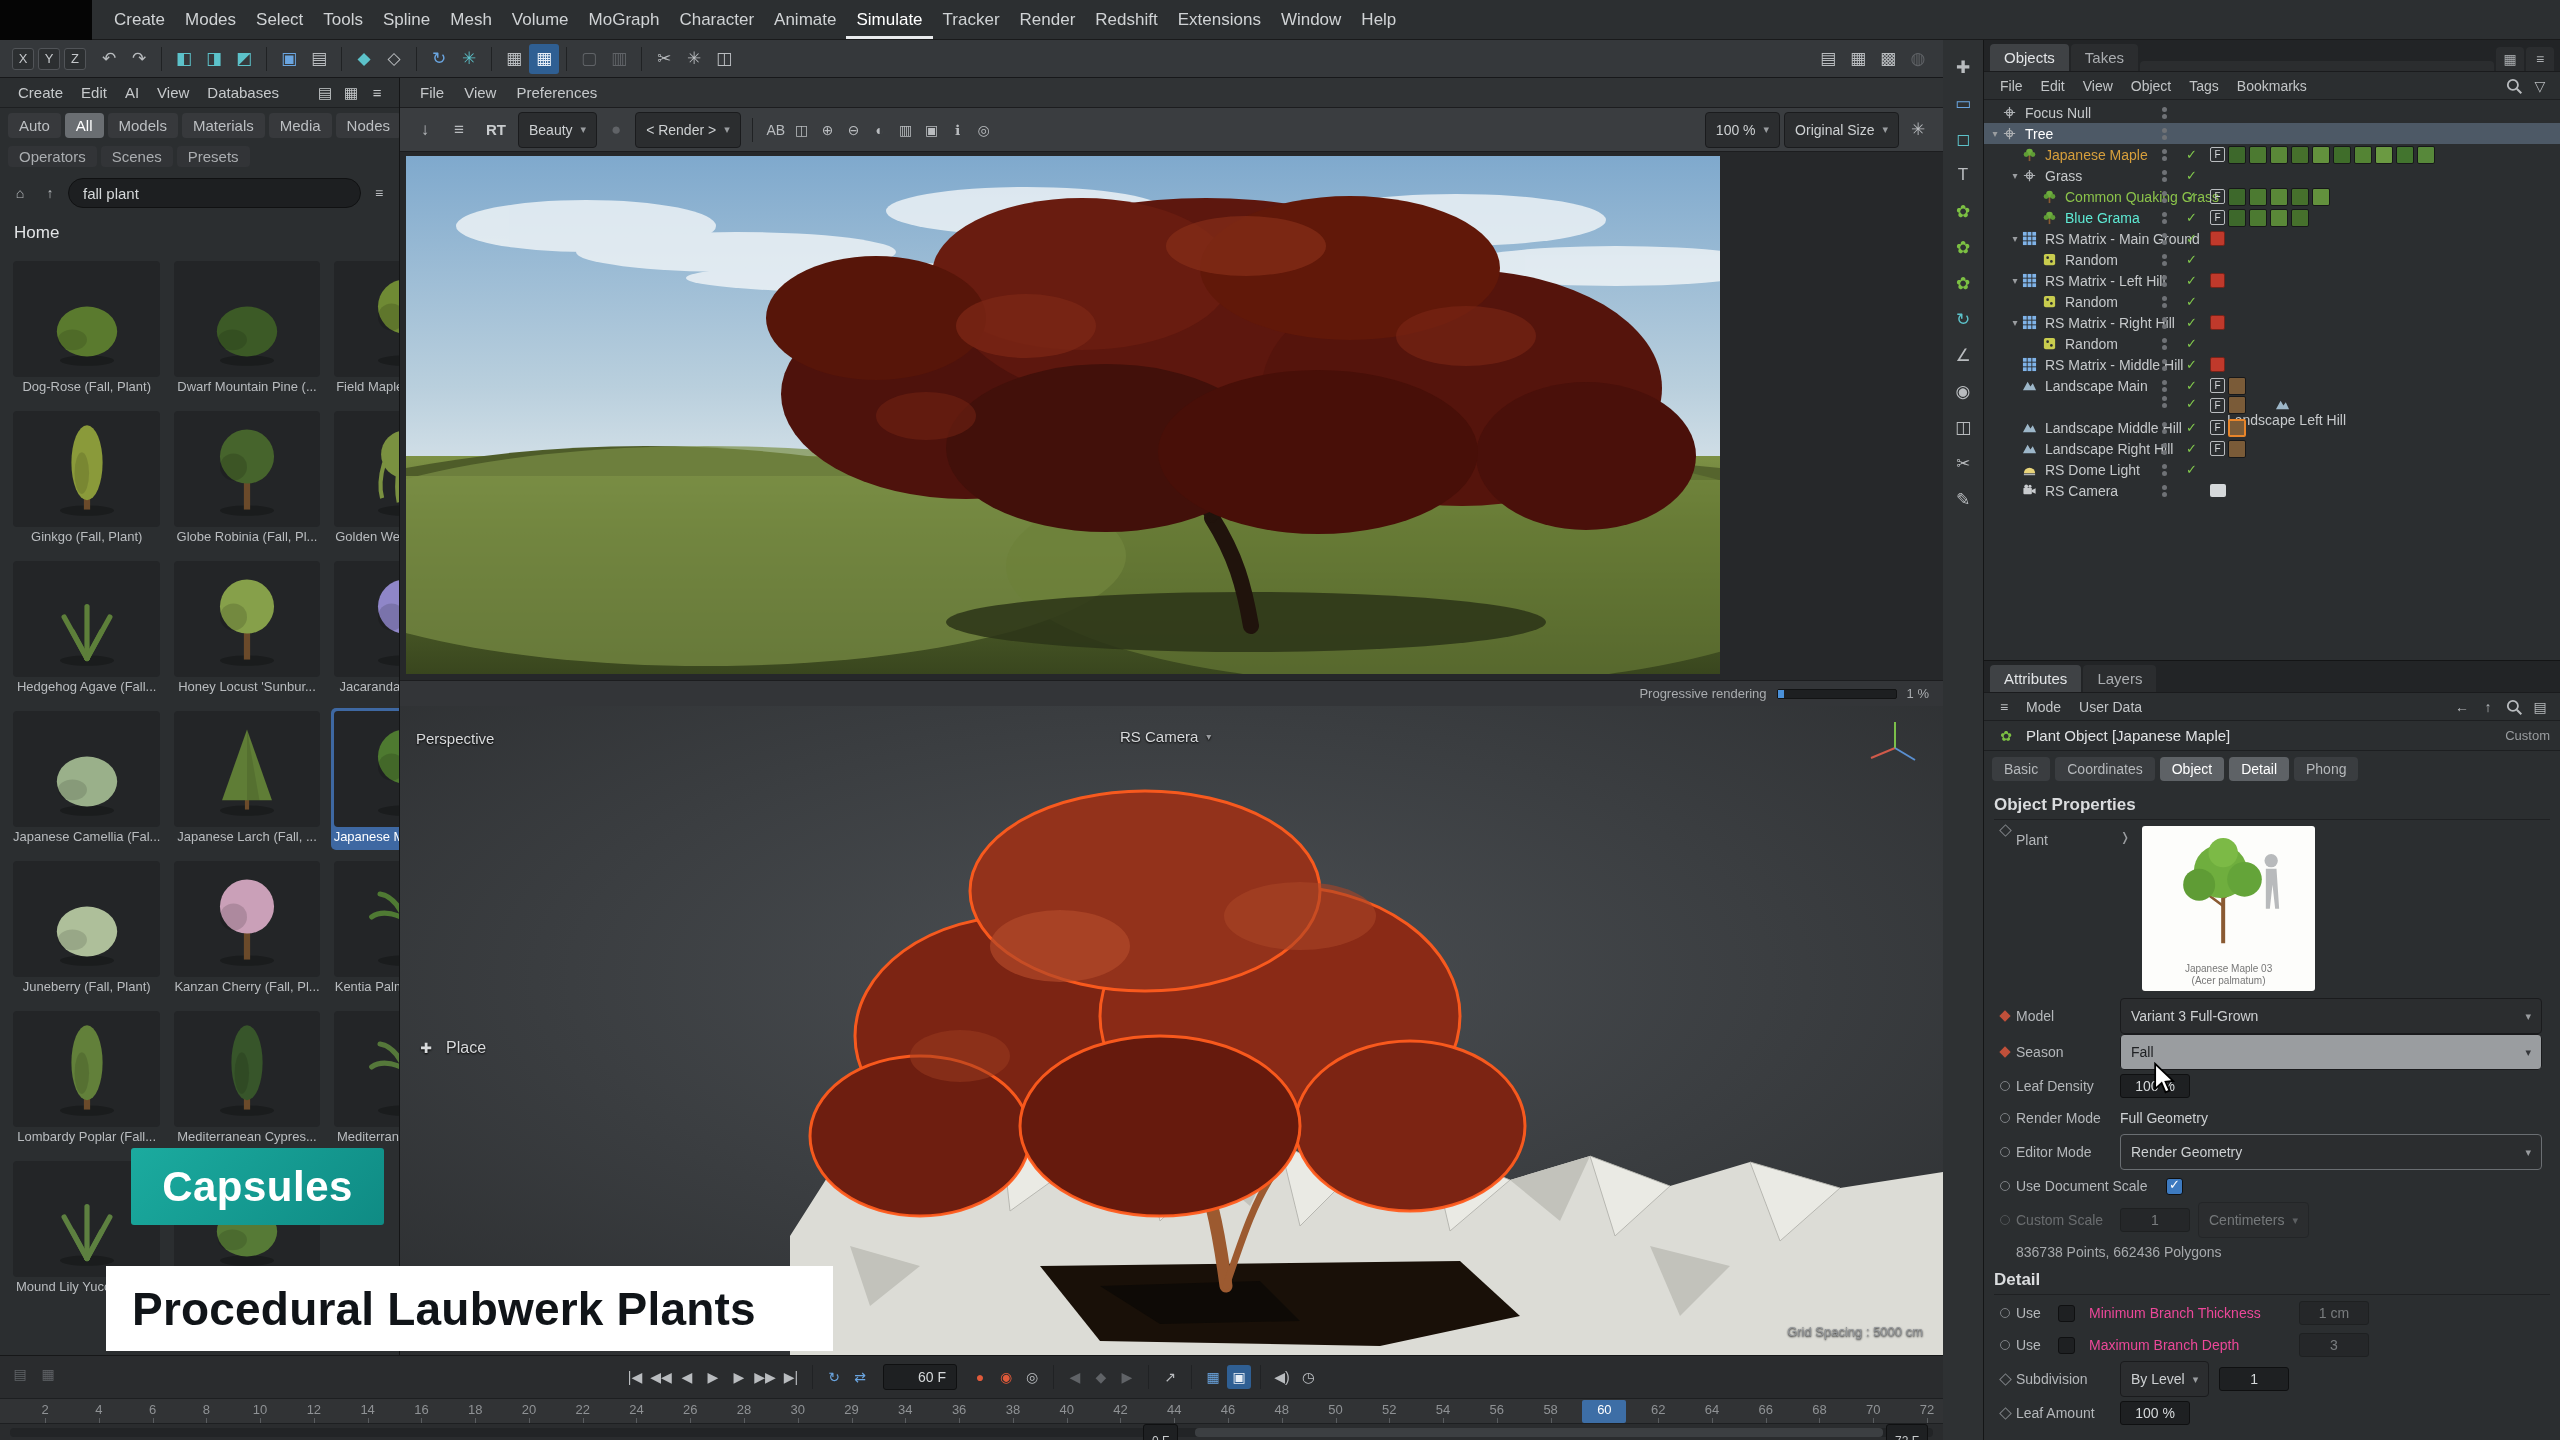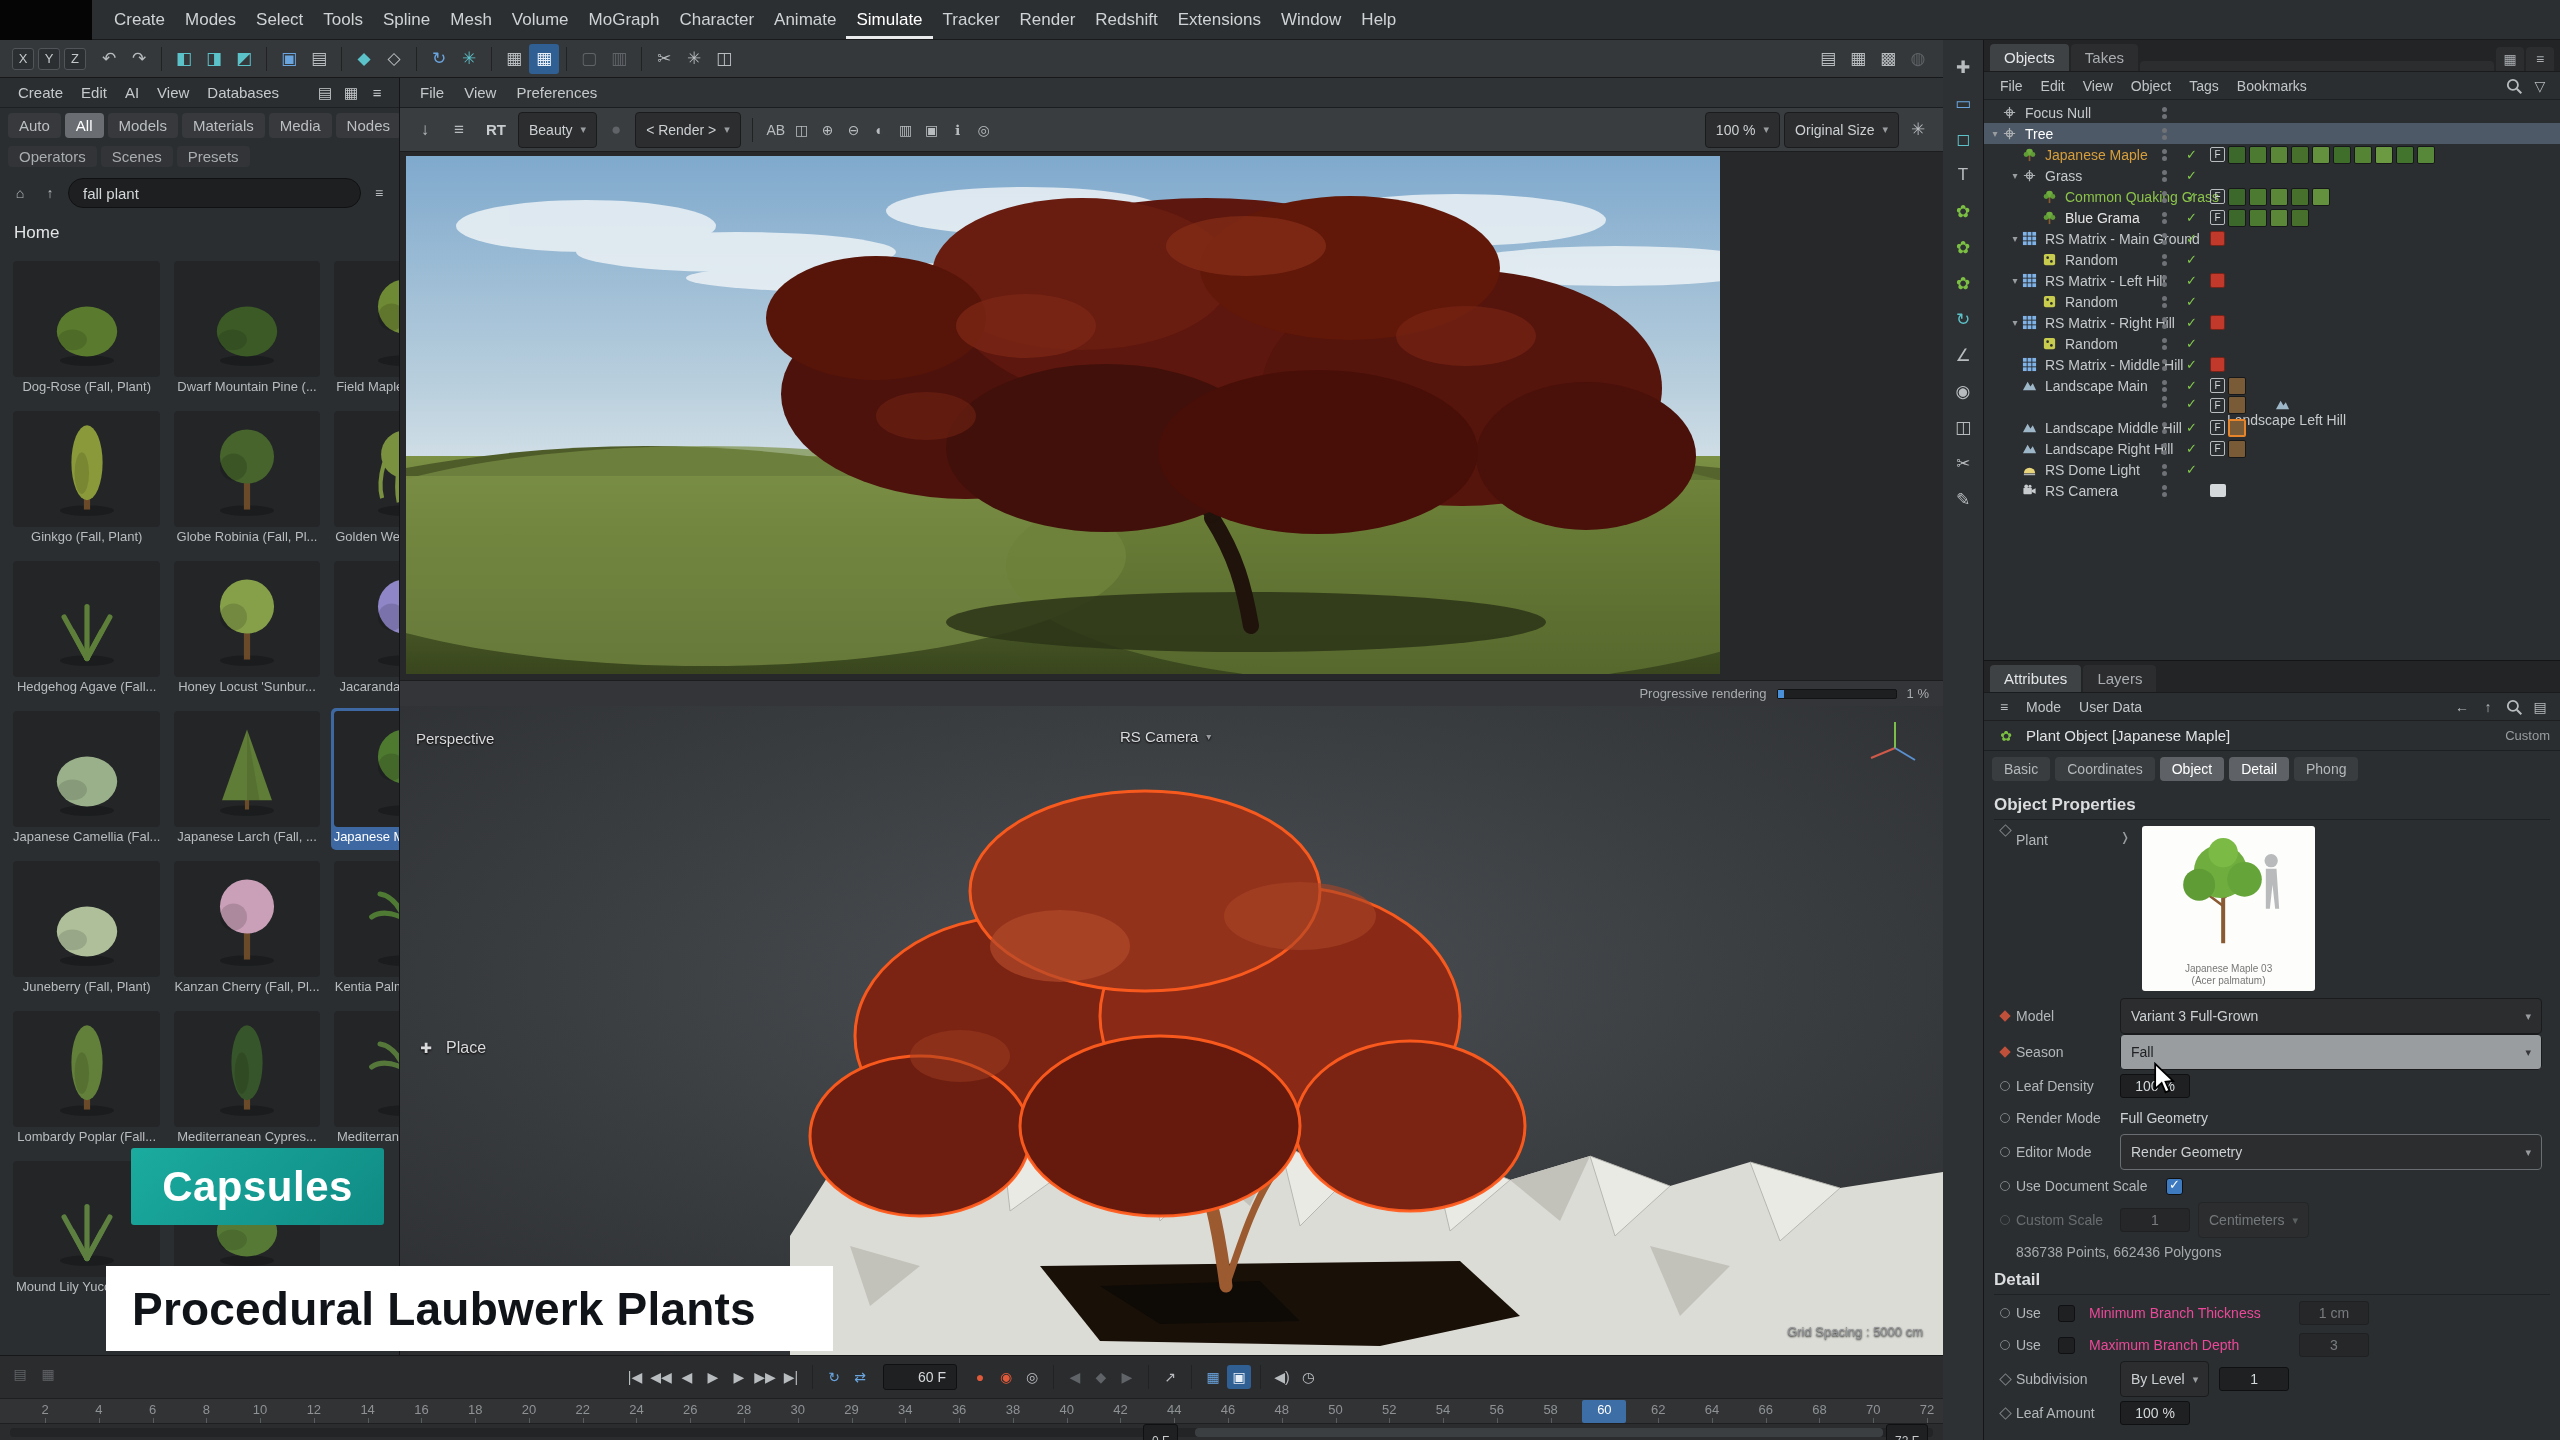--- a/index.html
+++ b/index.html
@@ -821,21 +821,21 @@
       <div class="orow" style="padding-left: 44px;">
         <span class="oexp"></span>
         <span class="oicon">
           <svg viewBox="0 0 16 16">
             <path d="M8 15V8" stroke="#8a5a32" stroke-width="1.8"></path>
             <circle cx="8" cy="5.5" r="3.6" fill="#6fae3e"></circle>
             <circle cx="4.4" cy="8" r="2.6" fill="#5f9c35"></circle>
             <circle cx="11.6" cy="8" r="2.6" fill="#5f9c35"></circle>
           </svg>
         </span>
-        <span class="olbl" style="color: #e5e5e5;">Blue Grama</span>
+        <span class="olbl" style="color: #5eead4;">Blue Grama</span>
         <span class="otags">
           <i></i>
           <i></i>
         </span>
         <span class="ochk">✓</span>
         <span class="obadges">
           <span class="fb">F</span>
           <span class="chip" style="background: rgb(61, 104, 43);"></span>
           <span class="chip" style="background: rgb(76, 122, 49);"></span>
           <span class="chip" style="background: rgb(90, 136, 56);"></span>

